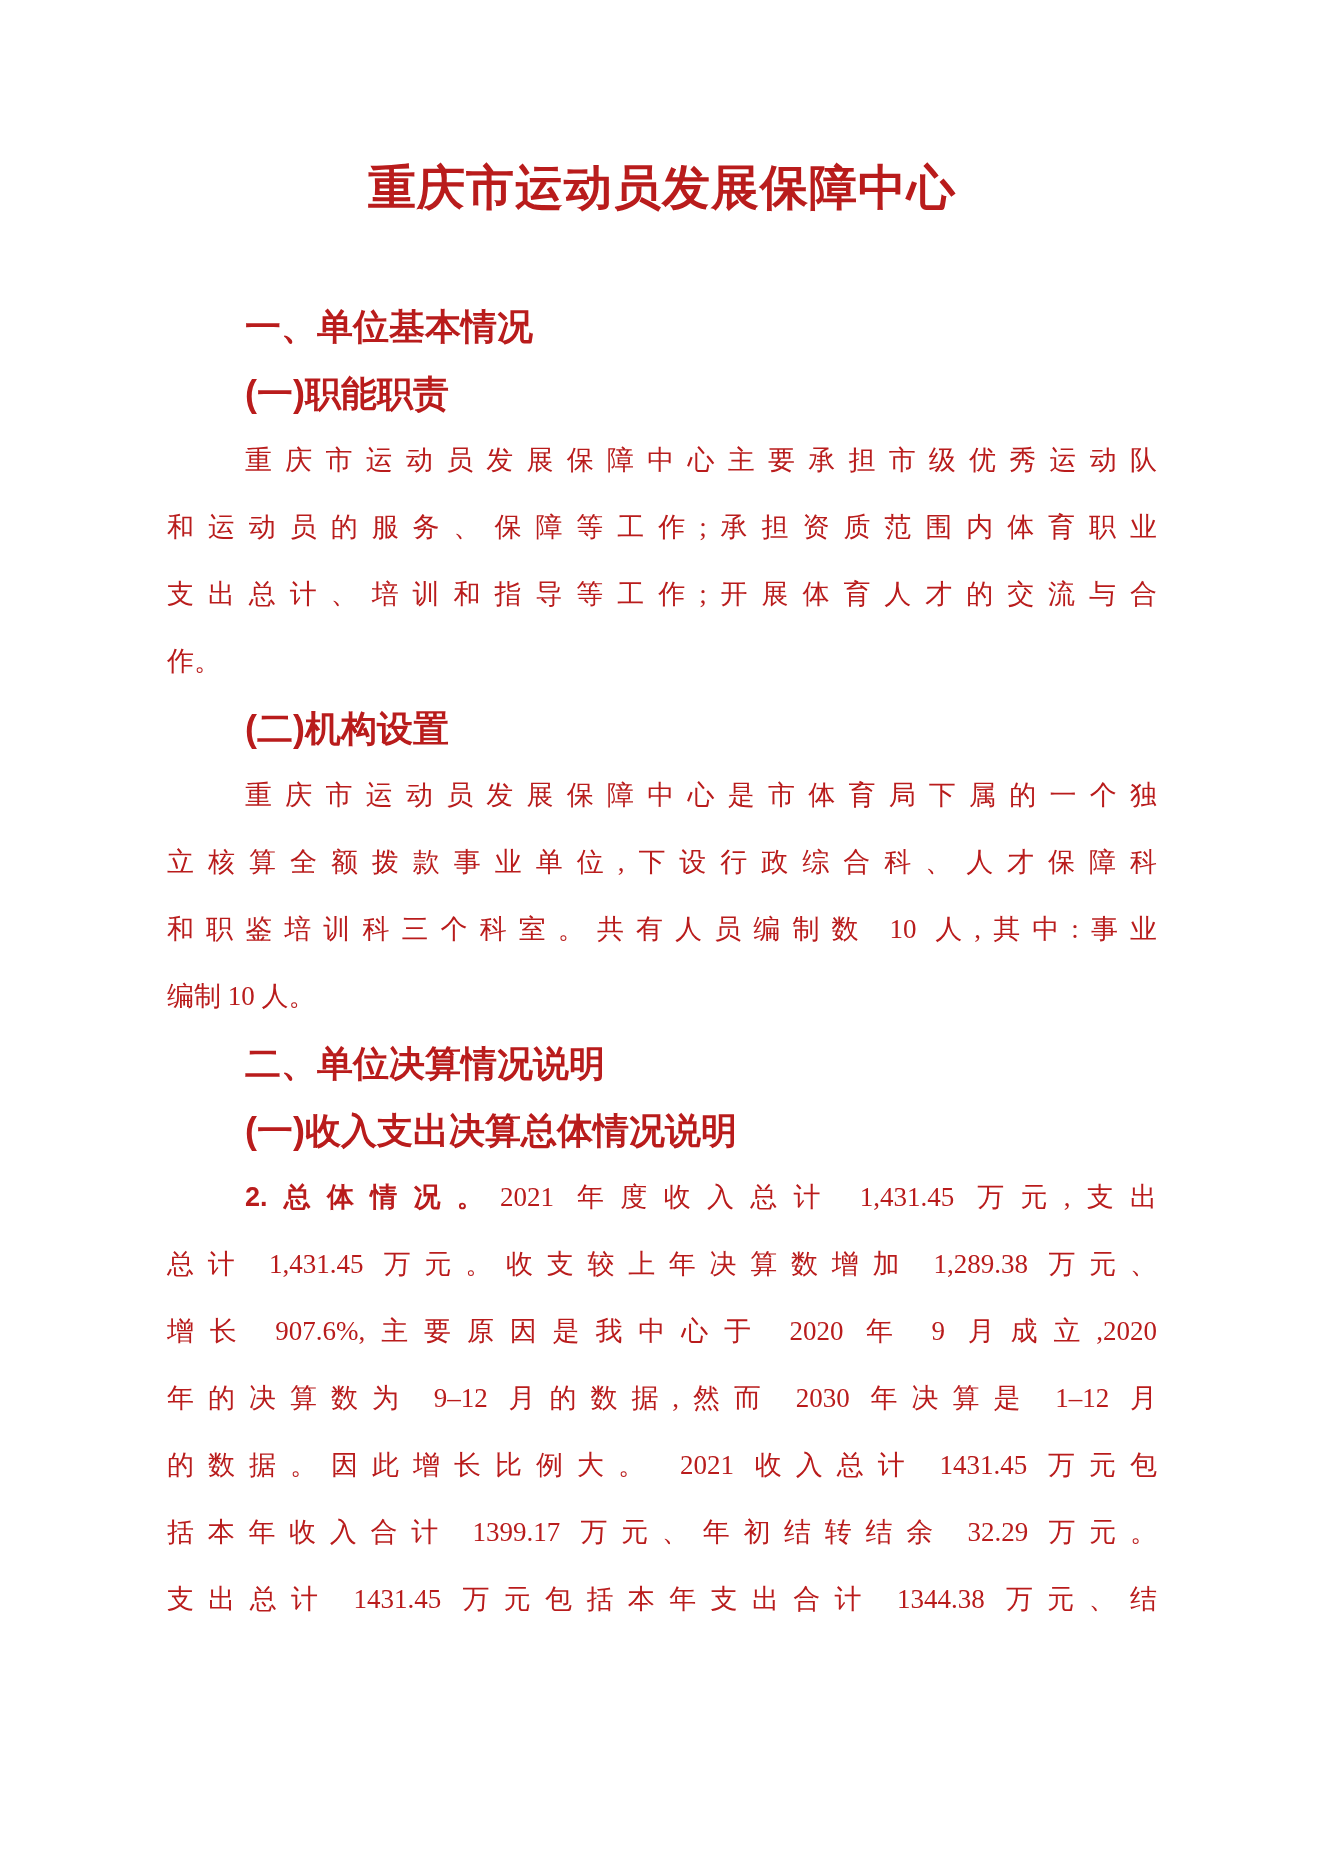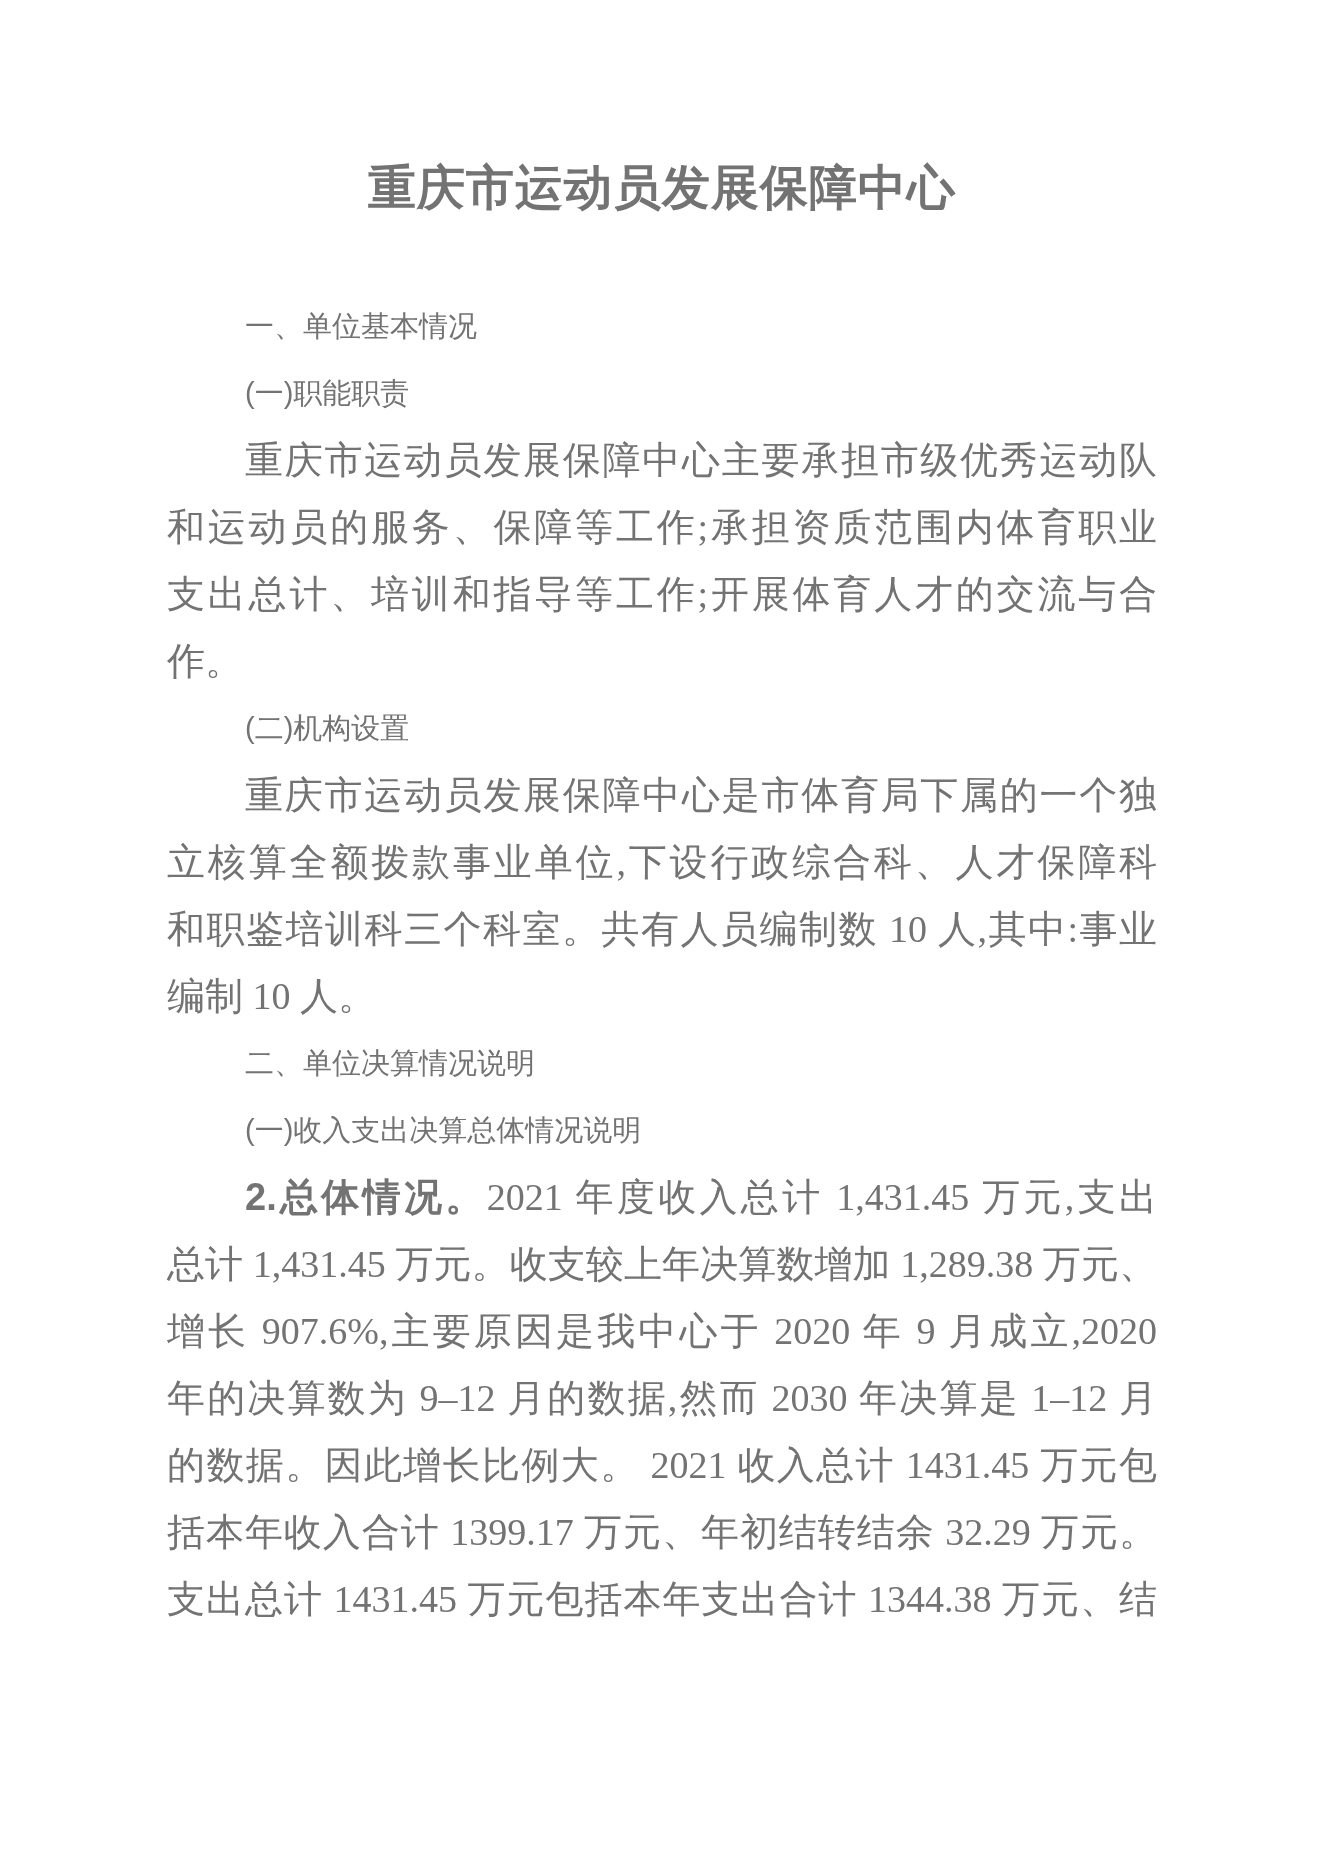--- a/index.html
+++ b/index.html
@@ -1,48 +1,48 @@
 <!DOCTYPE html>
 <html><head>
 <meta charset="utf-8">
 <style>
   html, body { margin: 0; padding: 0; background: #ffffff; }
   .page {
     position: relative;
     width: 1324px;
     height: 1871px;
     background: #ffffff;
-    color: #737373;
+    color: #b91c1c;
     overflow: hidden;
     font-family: "Liberation Serif", serif;
   }
   .content {
     padding: 155px 167px 0 167px;
     width: 990px;
   }
   .t-line {
     font-size: 48px;
     font-weight: bold;
     line-height: 66px;
     text-align: center;
     letter-spacing: 1px;
     font-family: "Liberation Serif", serif;
     white-space: nowrap;
   }
   .gap { height: 72px; }
   .h {
-    font-size: 29px;
-    font-weight: normal;
+    font-size: 36px;
+    font-weight: bold;
     line-height: 67px;
     text-indent: 78px;
     font-family: "Liberation Sans", sans-serif;
     white-space: nowrap;
   }
   .bl {
-    font-size: 38px;
+    font-size: 27px;
     line-height: 67px;
     font-family: "Liberation Serif", serif;
   }
   .just {
     text-align: justify;
     text-align-last: justify;
     text-justify: inter-character;
   }
   .ind { text-indent: 78px; }
   .bold-lead {

